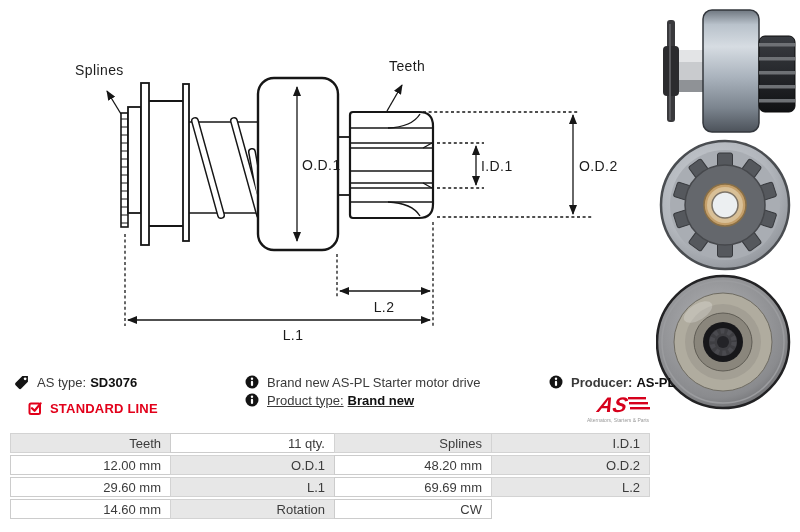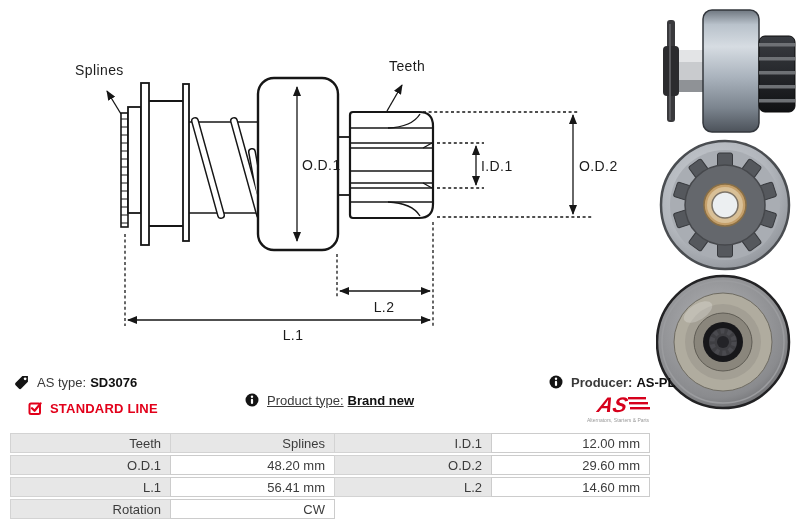--- a/index.html
+++ b/index.html
@@ -251,20 +251,28 @@
   </div>
 
   <div class="info-item red-line" style="left:28px;top:400px;">
     <svg class="icn" width="14" height="14" viewBox="0 0 14 14">
       <rect x="1.5" y="2.5" width="10.5" height="10.5" rx="1.5" fill="none" stroke="#e2001a" stroke-width="2"></rect>
       <path d="M4 7.2 L6.6 9.8 L12.6 2.4" fill="none" stroke="#e2001a" stroke-width="2.2" stroke-linecap="round" stroke-linejoin="round"></path>
     </svg>
     <span>STANDARD LINE</span>
   </div>
 
+  <div class="info-item" style="left:245px;top:374px;">
+    <svg class="icn" width="14" height="14" viewBox="0 0 14 14">
+      <circle cx="7" cy="7" r="6.5" fill="#141414"></circle>
+      <circle cx="7" cy="3.8" r="1.2" fill="#ffffff"></circle>
+      <rect x="5.9" y="5.8" width="2.2" height="5.2" rx="1.1" fill="#ffffff"></rect>
+    </svg>
+    <span>Brand new AS-PL Starter motor drive</span>
+  </div>
 
   <div class="info-item" style="left:245px;top:392px;text-decoration:underline;">
     <svg class="icn" width="14" height="14" viewBox="0 0 14 14">
       <circle cx="7" cy="7" r="6.5" fill="#141414"></circle>
       <circle cx="7" cy="3.8" r="1.2" fill="#ffffff"></circle>
       <rect x="5.9" y="5.8" width="2.2" height="5.2" rx="1.1" fill="#ffffff"></rect>
     </svg>
     <span>Product type:</span>
     <b>Brand new</b>
   </div>
@@ -288,31 +296,32 @@
         <rect x="44" y="4" width="18" height="2.4"></rect>
         <rect x="45" y="9" width="19" height="2.4"></rect>
         <rect x="46" y="14" width="20" height="2.4"></rect>
       </g>
       <text x="34" y="29" text-anchor="middle" font-family="Liberation Sans, sans-serif" font-size="5" fill="#9a9a9a">Alternators, Starters &amp; Parts</text>
     </svg>
   </div>
 
   <div class="spec-table">
     <div class="cell lbl">Teeth</div>
+    <div class="cell val">11 qty.</div>
     <div class="cell lbl">Splines</div>
 
     <div class="cell lbl">I.D.1</div>
     <div class="cell val">12.00 mm</div>
     <div class="cell lbl">O.D.1</div>
     <div class="cell val">48.20 mm</div>
 
     <div class="cell lbl">O.D.2</div>
     <div class="cell val">29.60 mm</div>
     <div class="cell lbl">L.1</div>
-    <div class="cell val">56.41 mm</div>
+    <div class="cell val">69.69 mm</div>
 
     <div class="cell lbl">L.2</div>
     <div class="cell val">14.60 mm</div>
     <div class="cell lbl">Rotation</div>
     <div class="cell val">CW</div>
   </div>
 
 </div>
 
 </body></html>

